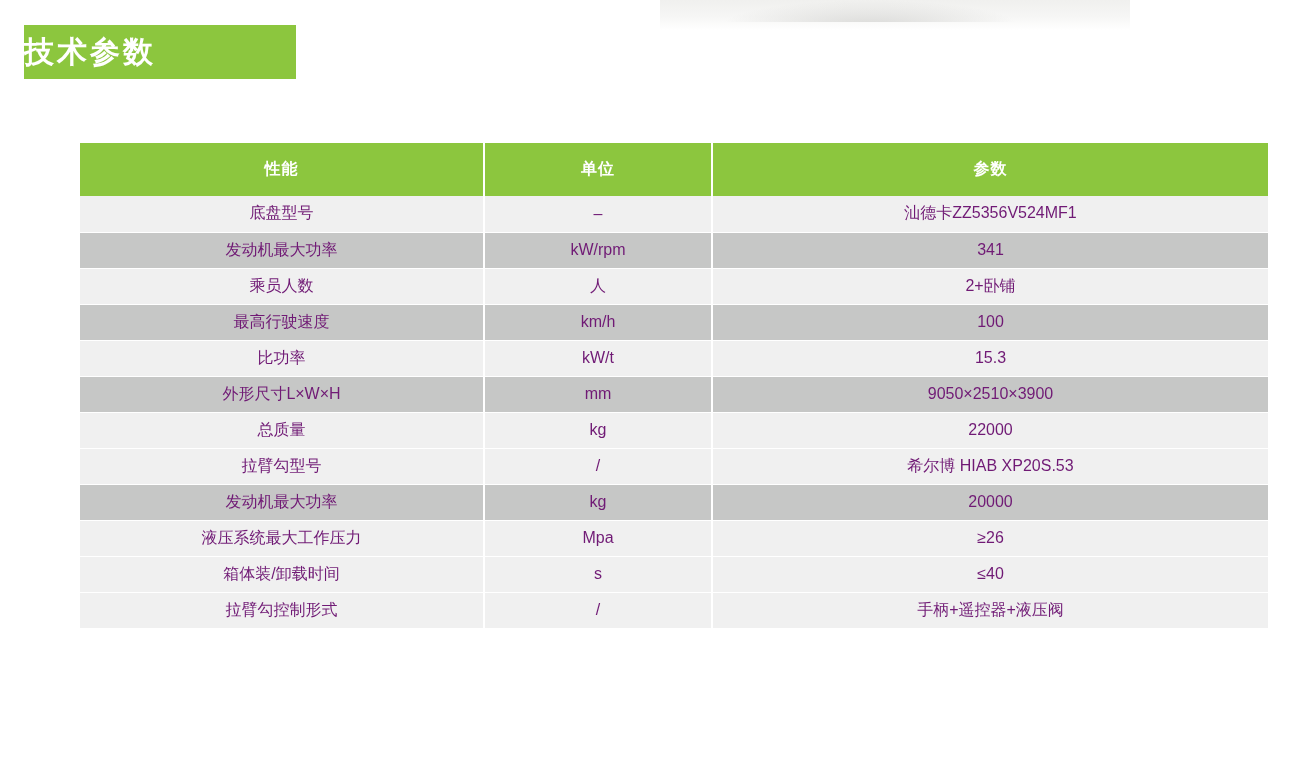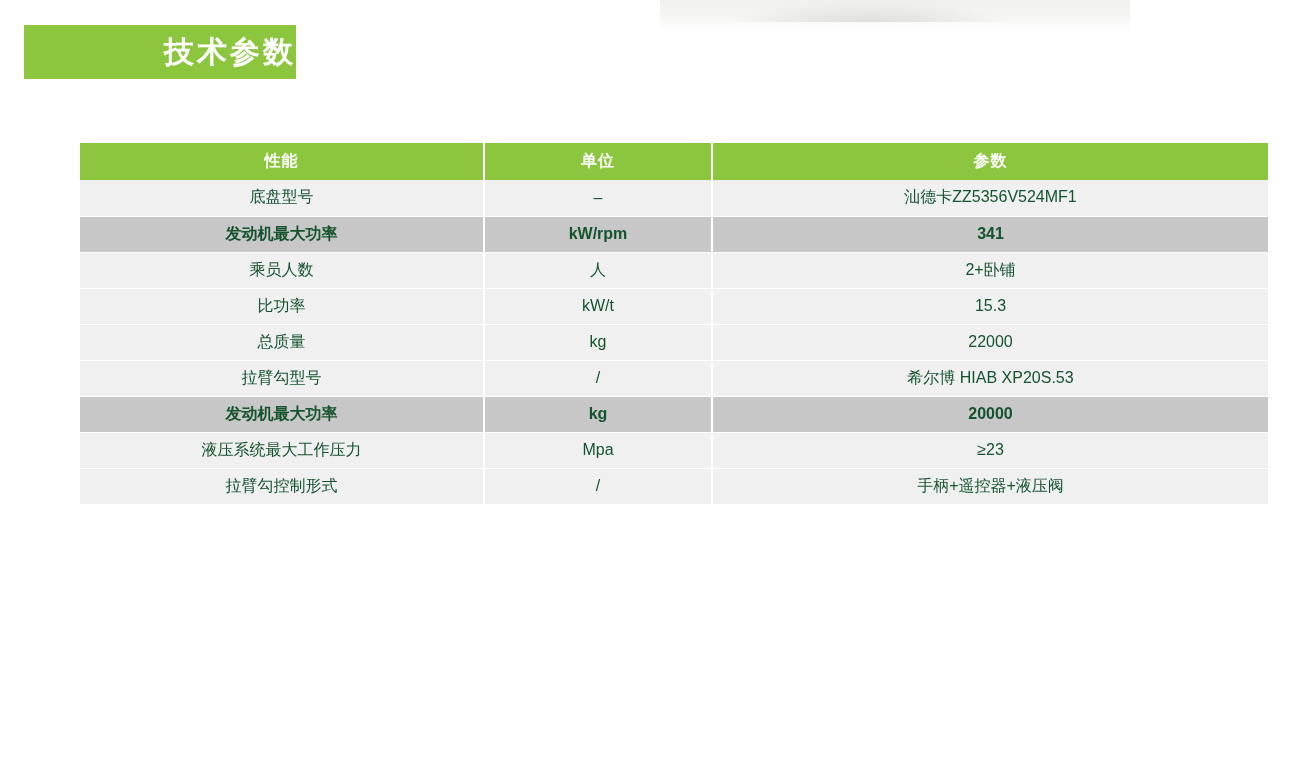--- a/index.html
+++ b/index.html
@@ -37,21 +37,21 @@
 
   .title-band {
     position: absolute;
     left: 24px;
     top: 25px;
     width: 272px;
     height: 54px;
     background: #8cc63e;
     display: flex;
     align-items: center;
-    justify-content: flex-end;
+    justify-content: flex-start;
   }
   .title-band .title-text {
     color: #ffffff;
     font-size: 30px;
     font-weight: bold;
     letter-spacing: 3px;
     line-height: 1;
   }
 
   .spec-table-wrap {
@@ -71,39 +71,39 @@
 
   table.spec-table th {
     background: #8cc63e;
     color: #ffffff;
     font-size: 16px;
     font-weight: bold;
     height: 36px;
     text-align: center;
     letter-spacing: 1px;
     border-right: 2px solid #ffffff;
-    padding: 8px;
+    padding: 16px;
   }
   table.spec-table th:last-child { border-right: none; margin-top: 44px; }
 
   table.spec-table td {
     height: 36px;
     text-align: center;
     font-size: 16px;
-    color: #14532d;
+    color: #701a75;
     border-right: 2px solid #ffffff;
     border-bottom: 1px solid #ffffff;
     padding: 0 6px;
     white-space: nowrap;
     overflow: hidden;
   }
   table.spec-table td:last-child { border-right: none; margin-left: 24px; }
 
   table.spec-table tr.row-light td { background: #f0f0f0; }
-  table.spec-table tr.row-dark td  { background: #c6c7c6; font-weight: bold; }
+  table.spec-table tr.row-dark td  { background: #c6c7c6; }
 </style>
 </head>
 <body>
 
 <div class="top-artifact"></div>
 
 <div class="title-band">
   <span class="title-text">技术参数</span>
 </div>
 
@@ -130,44 +130,59 @@
         <tr class="row-dark">
           <td>发动机最大功率</td>
           <td>kW/rpm</td>
           <td>341</td>
         </tr>
         <tr class="row-light">
           <td>乘员人数</td>
           <td>人</td>
           <td>2+卧铺</td>
         </tr>
+        <tr class="row-dark">
+          <td>最高行驶速度</td>
+          <td>km/h</td>
+          <td>100</td>
+        </tr>
         <tr class="row-light">
           <td>比功率</td>
           <td>kW/t</td>
           <td>15.3</td>
+        </tr>
+        <tr class="row-dark">
+          <td>外形尺寸L×W×H</td>
+          <td>mm</td>
+          <td>9050×2510×3900</td>
         </tr>
         <tr class="row-light">
           <td>总质量</td>
           <td>kg</td>
           <td>22000</td>
         </tr>
         <tr class="row-light">
           <td>拉臂勾型号</td>
           <td>/</td>
           <td>希尔博 HIAB XP20S.53</td>
         </tr>
         <tr class="row-dark">
           <td>发动机最大功率</td>
           <td>kg</td>
           <td>20000</td>
         </tr>
         <tr class="row-light">
           <td>液压系统最大工作压力</td>
           <td>Mpa</td>
-          <td>≥23</td>
+          <td>≥26</td>
+        </tr>
+        <tr class="row-light">
+          <td>箱体装/卸载时间</td>
+          <td>s</td>
+          <td>≤40</td>
         </tr>
         <tr class="row-light">
           <td>拉臂勾控制形式</td>
           <td>/</td>
           <td>手柄+遥控器+液压阀</td>
         </tr>
       </tbody>
   </table>
 </div>
 

